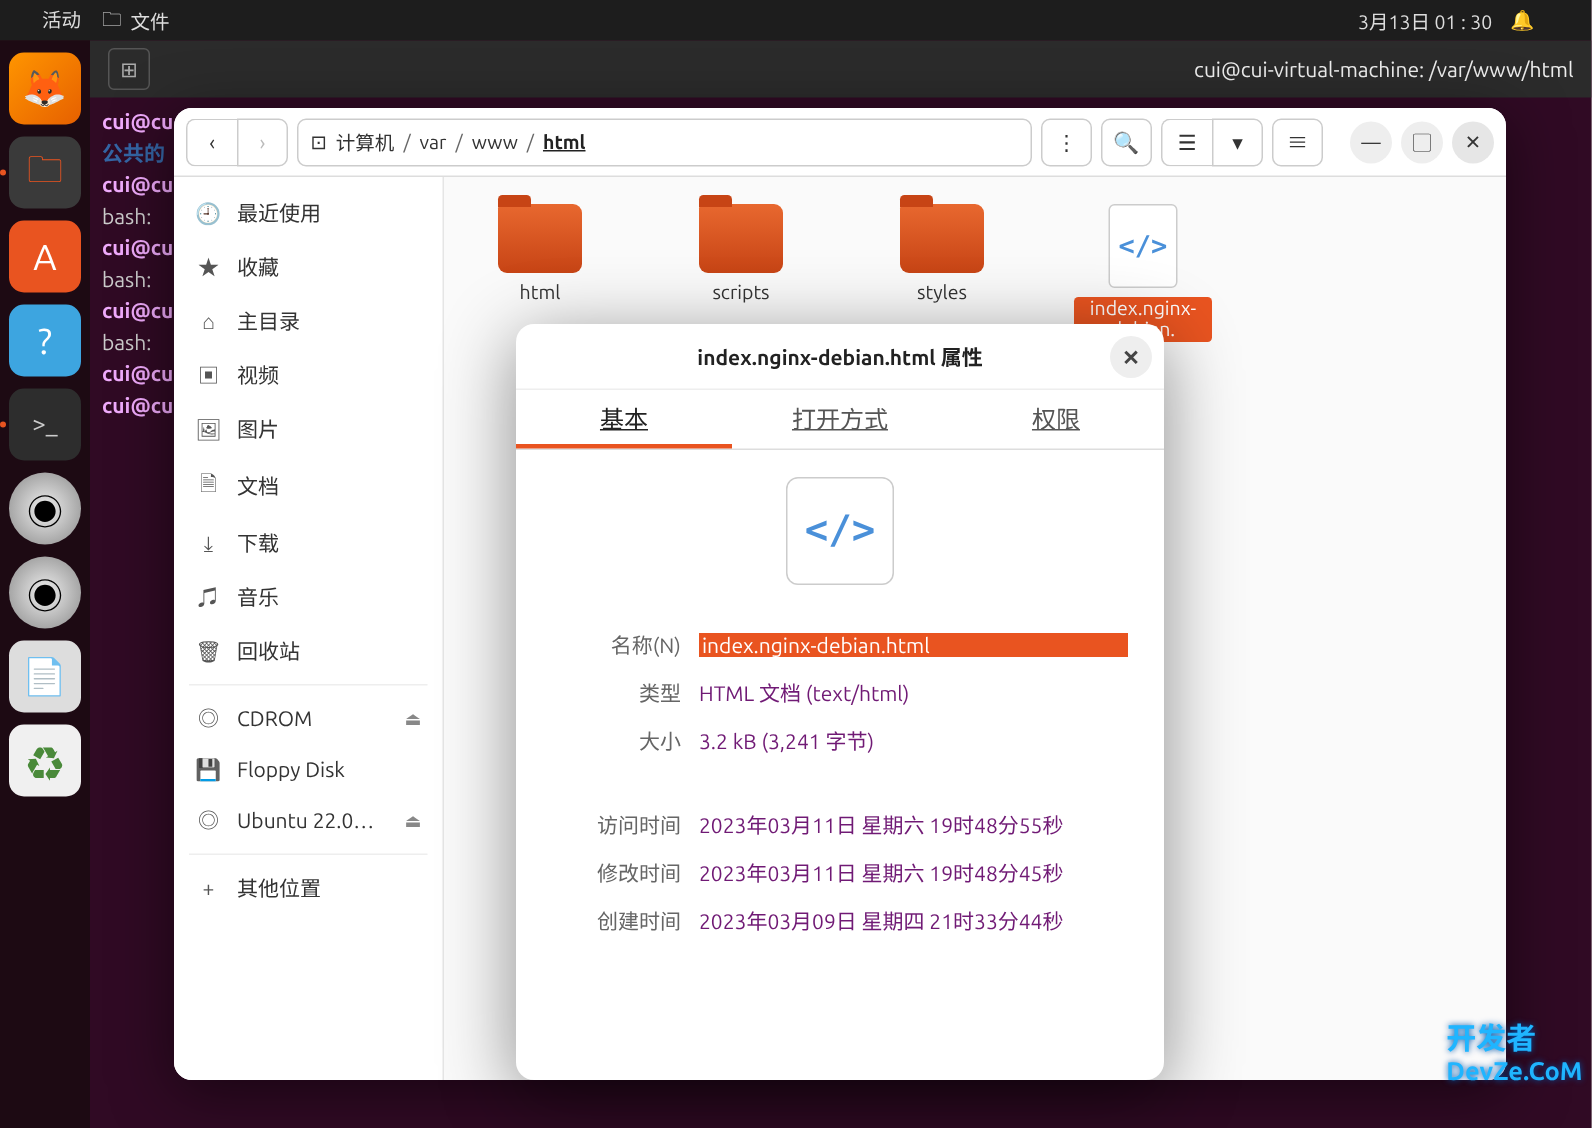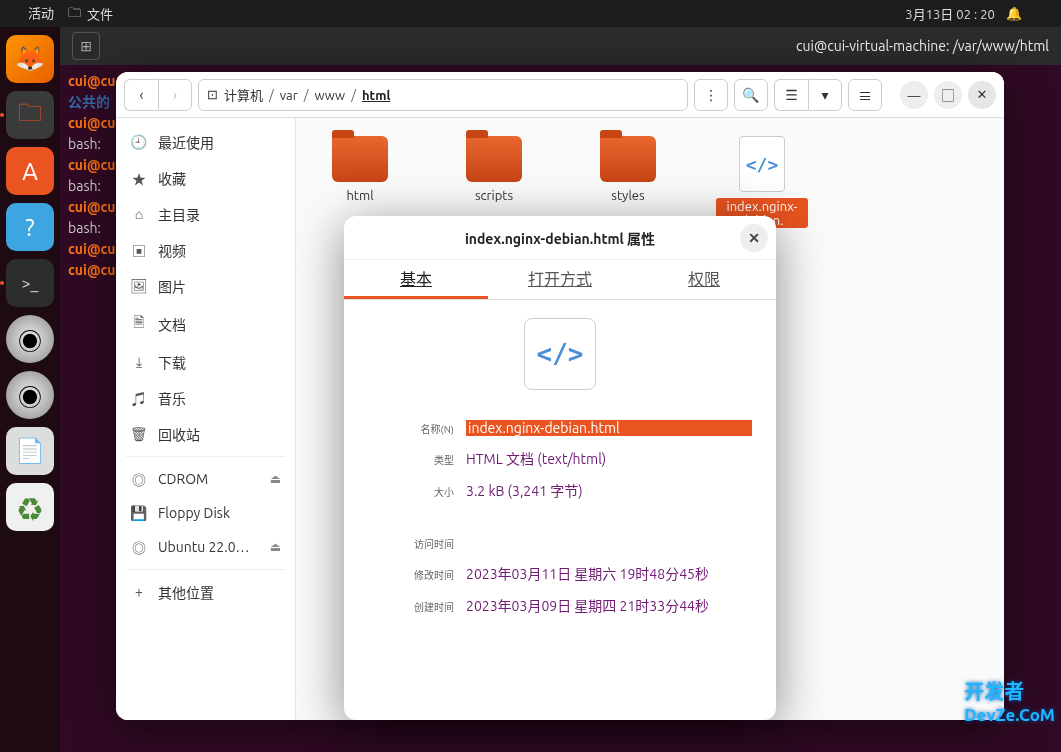--- a/index.html
+++ b/index.html
@@ -22,21 +22,21 @@
 .dock-item.terminal { background: #2d2d2d; color:#ccc; font-size:16px;}
 .dock-item.disc { background: radial-gradient(circle,#eee,#888); border-radius:50%; }
 .dock-item.settings { background: #ddd; color:#555;}
 .dock-item.trash { background: #f0f0f0; color:#4a8a3a;}
 
 
 .terminal-area { position: absolute; left: 60px; top: 27px; right: 0; bottom: 0; background: #300a24; }
 .term-titlebar { height: 38px; background: #2b2b2b; display:flex; align-items:center; justify-content:space-between; padding: 0 12px; color:#eee; font-size:14px;}
 .term-tab-btn { width: 28px; height: 28px; border:1px solid #555; border-radius:4px; display:flex; align-items:center; justify-content:center; color:#aaa;}
 .term-body { padding: 6px 8px; font-family: "Ubuntu Mono", monospace; font-size: 14px; line-height: 1.5; }
-.term-body .prompt { color: #f97316; font-weight:bold;}
+.term-body .prompt { color: #f0abfc; font-weight:bold;}
 .term-body .pub { color: #3465a4; font-weight:bold;}
 .term-body .gray { color: #ccc; }
 
 
 .fm-window { position: absolute; left: 116px; top: 72px; width: 888px; height: 648px; background: #fafafa; border-radius: 12px; box-shadow: 0 8px 40px rgba(0,0,0,0.5); overflow: hidden; display:flex; flex-direction:column; }
 .fm-header { height: 46px; background: #fff; border-bottom: 1px solid #ddd; display:flex; align-items:center; padding: 0 8px; gap: 6px; }
 .hbtn { height: 32px; min-width: 34px; border: 1px solid #ccc; border-radius: 6px; background: #fff; display:flex; align-items:center; justify-content:center; color:#333; font-size:14px; }
 .hbtn-group { display:flex; }
 .hbtn-group .hbtn:first-child { border-radius: 6px 0 0 6px; border-right:none;}
 .hbtn-group .hbtn:last-child { border-radius: 0 6px 6px 0;}
@@ -61,21 +61,21 @@
 
 .props-dialog { position:absolute; left: 344px; top: 216px; width: 432px; height: 504px; background:#fff; border-radius:12px; box-shadow: 0 10px 50px rgba(0,0,0,0.45); display:flex; flex-direction:column; overflow:hidden;}
 .props-title { height:44px; display:flex; align-items:center; justify-content:center; position:relative; font-size:14px; font-weight:bold; color:#222; border-bottom:1px solid #eee;}
 .props-close { position:absolute; right:8px; top:8px; width:28px; height:28px; border-radius:50%; background:#eee; display:flex; align-items:center; justify-content:center; color:#444;}
 .props-tabs { display:flex; height:40px; border-bottom:1px solid #ddd;}
 .ptab { flex:1; display:flex; align-items:center; justify-content:center; font-size:16px; color:#555; border-bottom:3px solid transparent;text-decoration:underline;}
 .ptab.active { color:#222; border-bottom-color:#e95420;}
 .props-body { flex:1; padding: 18px 24px; font-size:14px; color:#333;}
 .props-icon-big { width:72px; height:72px; margin: 0 auto 24px; background:#fff; border:1px solid #ccc; border-radius:8px; display:flex; align-items:center; justify-content:center; color:#4a90d9; font-size:26px; font-weight:bold; font-family:monospace;}
 .prop-row { display:flex; gap:12px; padding: 6px 0; align-items:baseline;}
-.prop-label { width: 86px; text-align:right; color:#666; font-size: 10px;}
+.prop-label { width: 86px; text-align:right; color:#666; font-size: 14px;}
 .prop-value { flex:1; color:#701a75;}
 .prop-value.name-sel { background:#e95420; color:#fff; padding:0 2px;}
 .prop-gap { height: 12px;}
 
 
 .watermark { position:absolute; right:6px; bottom:28px; color:#fff; font-weight:bold; font-family: Arial; text-shadow: 0 0 4px #05a;}
 .watermark .l1 { font-size:20px; color:#1fb5ff;}
 .watermark .l2 { font-size:17px; color:#1fb5ff;}
 </style>
 </head>
@@ -83,21 +83,21 @@
 
 <div class="top-panel">
   <div class="left">
     <span>活动</span>
     <span class="files-menu">
       <span>🗀</span>
       <span>文件</span>
     </span>
   </div>
   <div class="center">
-    <span>3月13日  02 : 20</span>
+    <span>3月13日  01 : 30</span>
     <span>🔔</span>
   </div>
 </div>
 
 <div class="dock">
   <div class="dock-item firefox">🦊</div>
   <div class="dock-item files active">🗀</div>
   <div class="dock-item software">A</div>
   <div class="dock-item help">?</div>
   <div class="dock-item terminal active">&gt;_</div>
@@ -252,20 +252,21 @@
       <div class="prop-value">HTML 文档 (text/html)</div>
     </div>
     <div class="prop-row">
       <div class="prop-label">大小</div>
       <div class="prop-value">3.2 kB (3,241 字节)</div>
     </div>
     <div class="prop-gap"></div>
     <div class="prop-gap"></div>
     <div class="prop-row">
       <div class="prop-label">访问时间</div>
+      <div class="prop-value">2023年03月11日 星期六 19时48分55秒</div>
     </div>
     <div class="prop-row">
       <div class="prop-label">修改时间</div>
       <div class="prop-value">2023年03月11日 星期六 19时48分45秒</div>
     </div>
     <div class="prop-row">
       <div class="prop-label">创建时间</div>
       <div class="prop-value">2023年03月09日 星期四 21时33分44秒</div>
     </div>
   </div>

